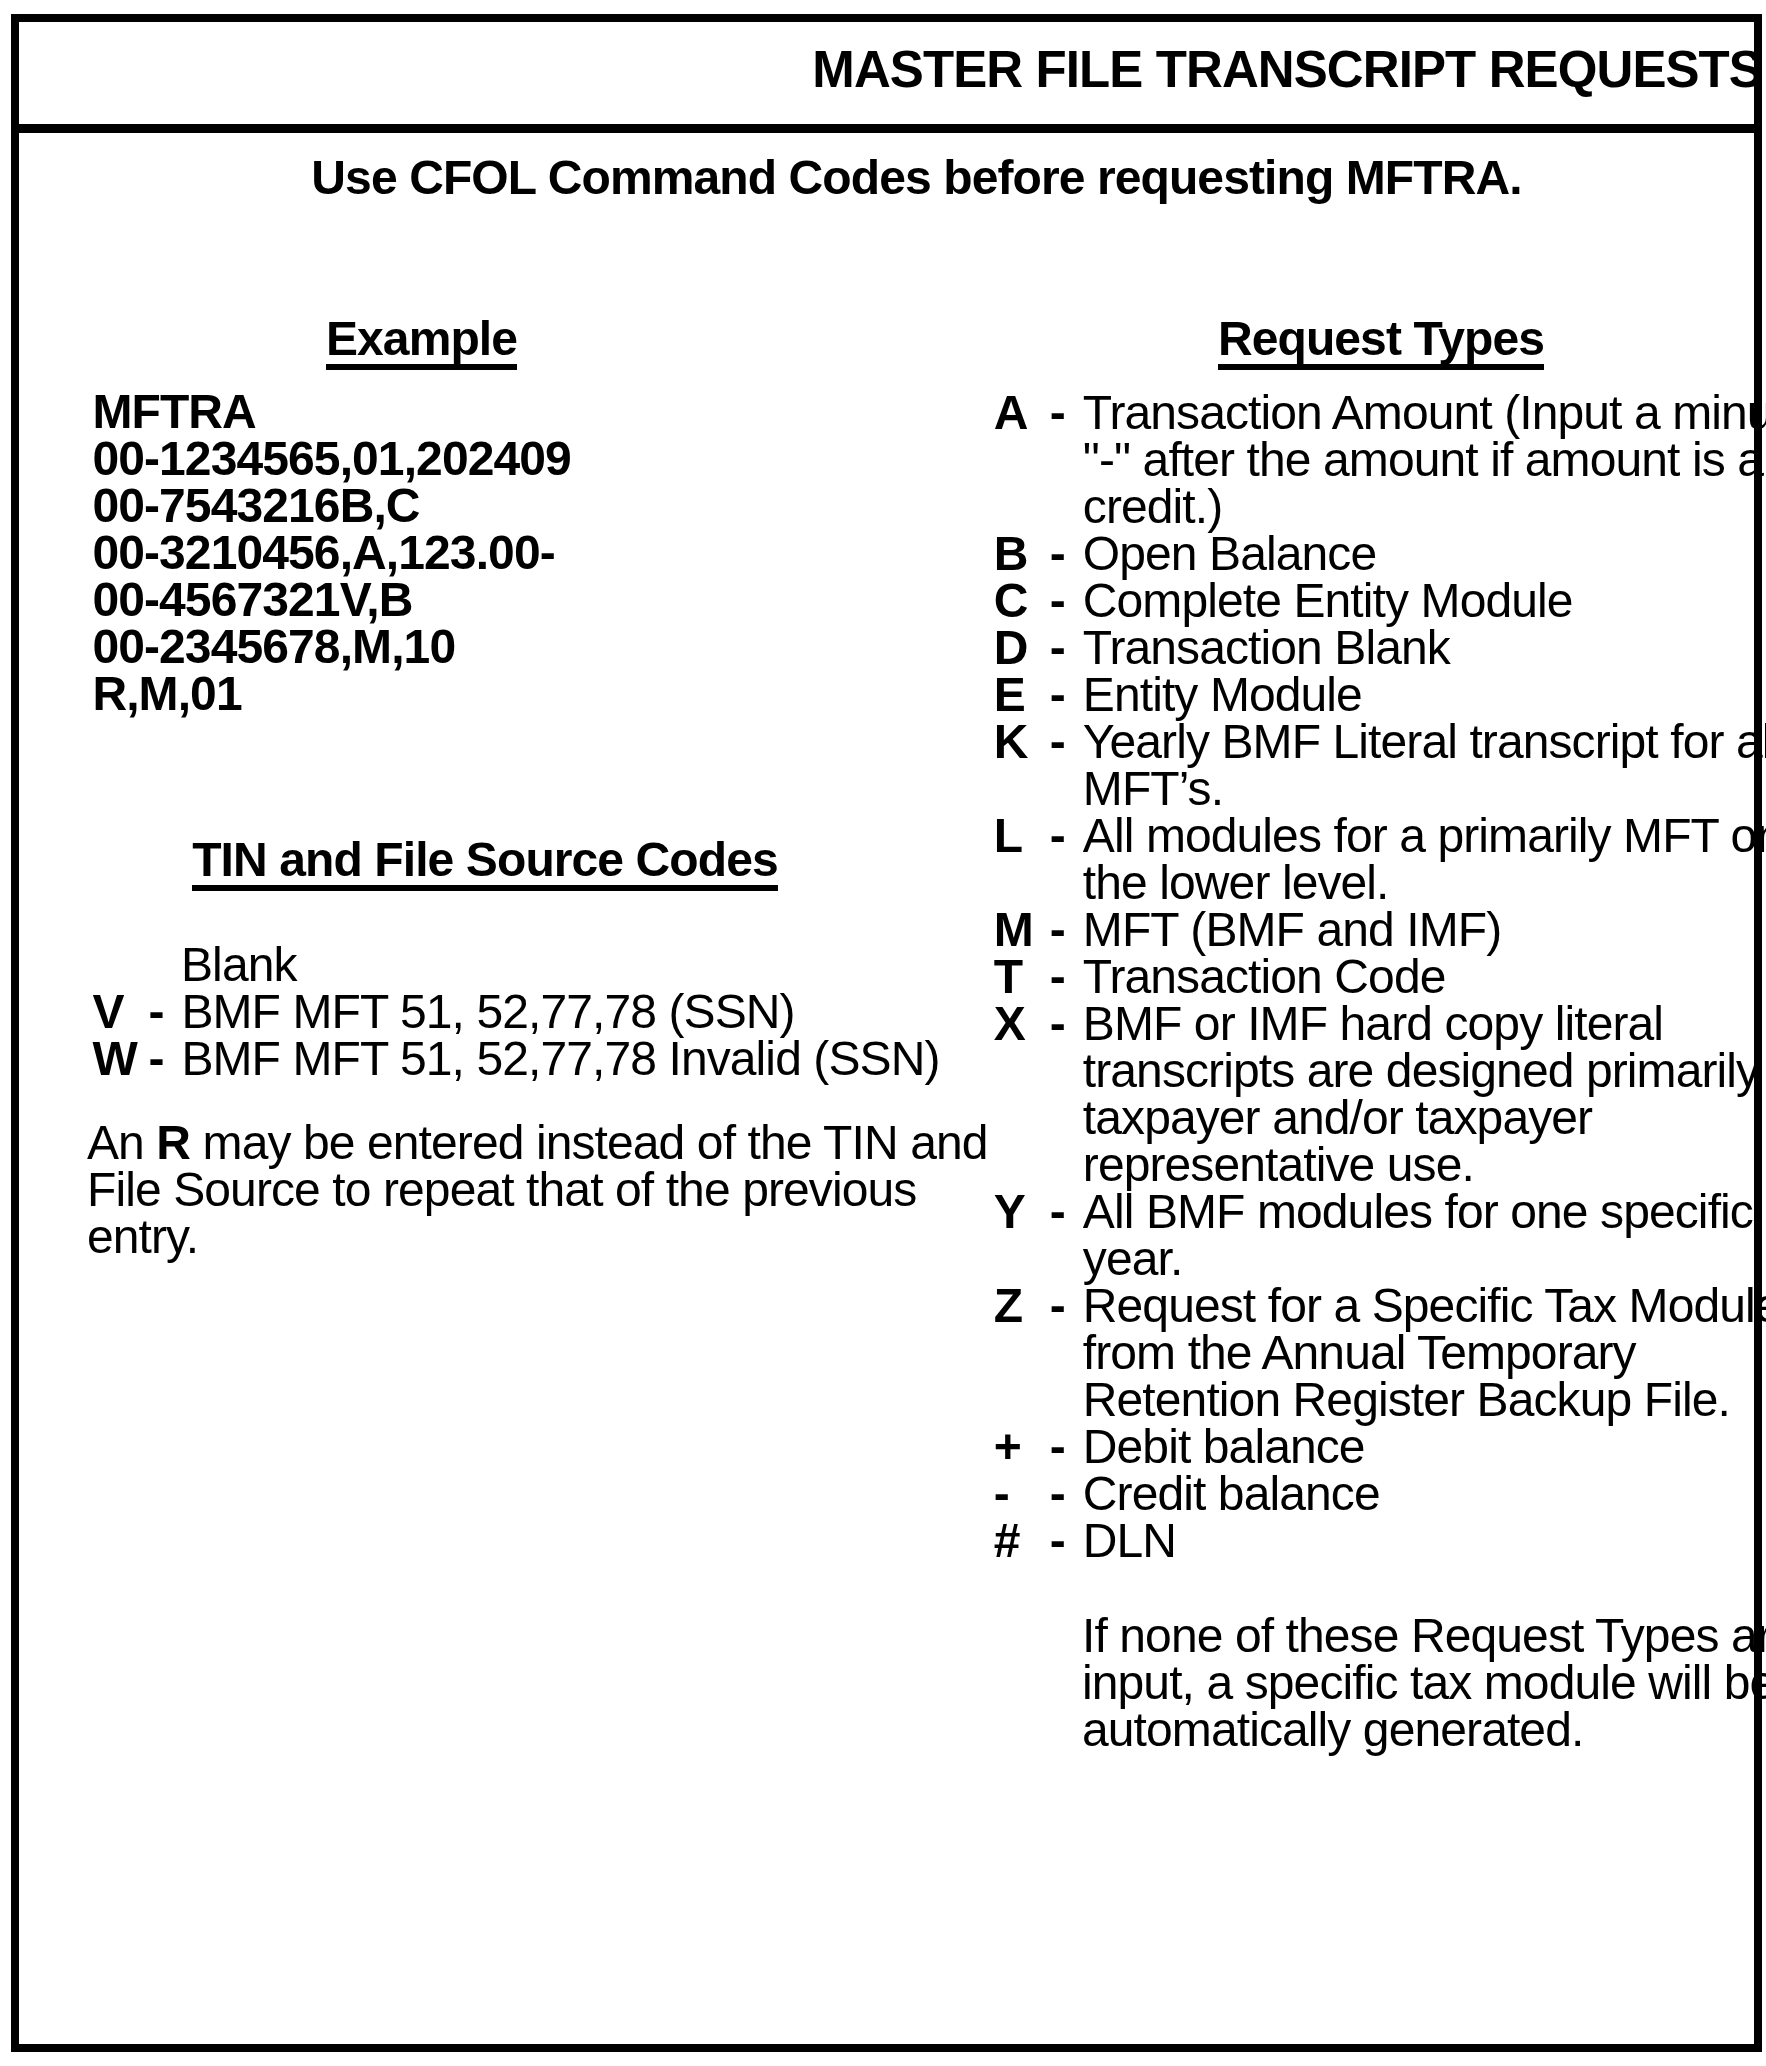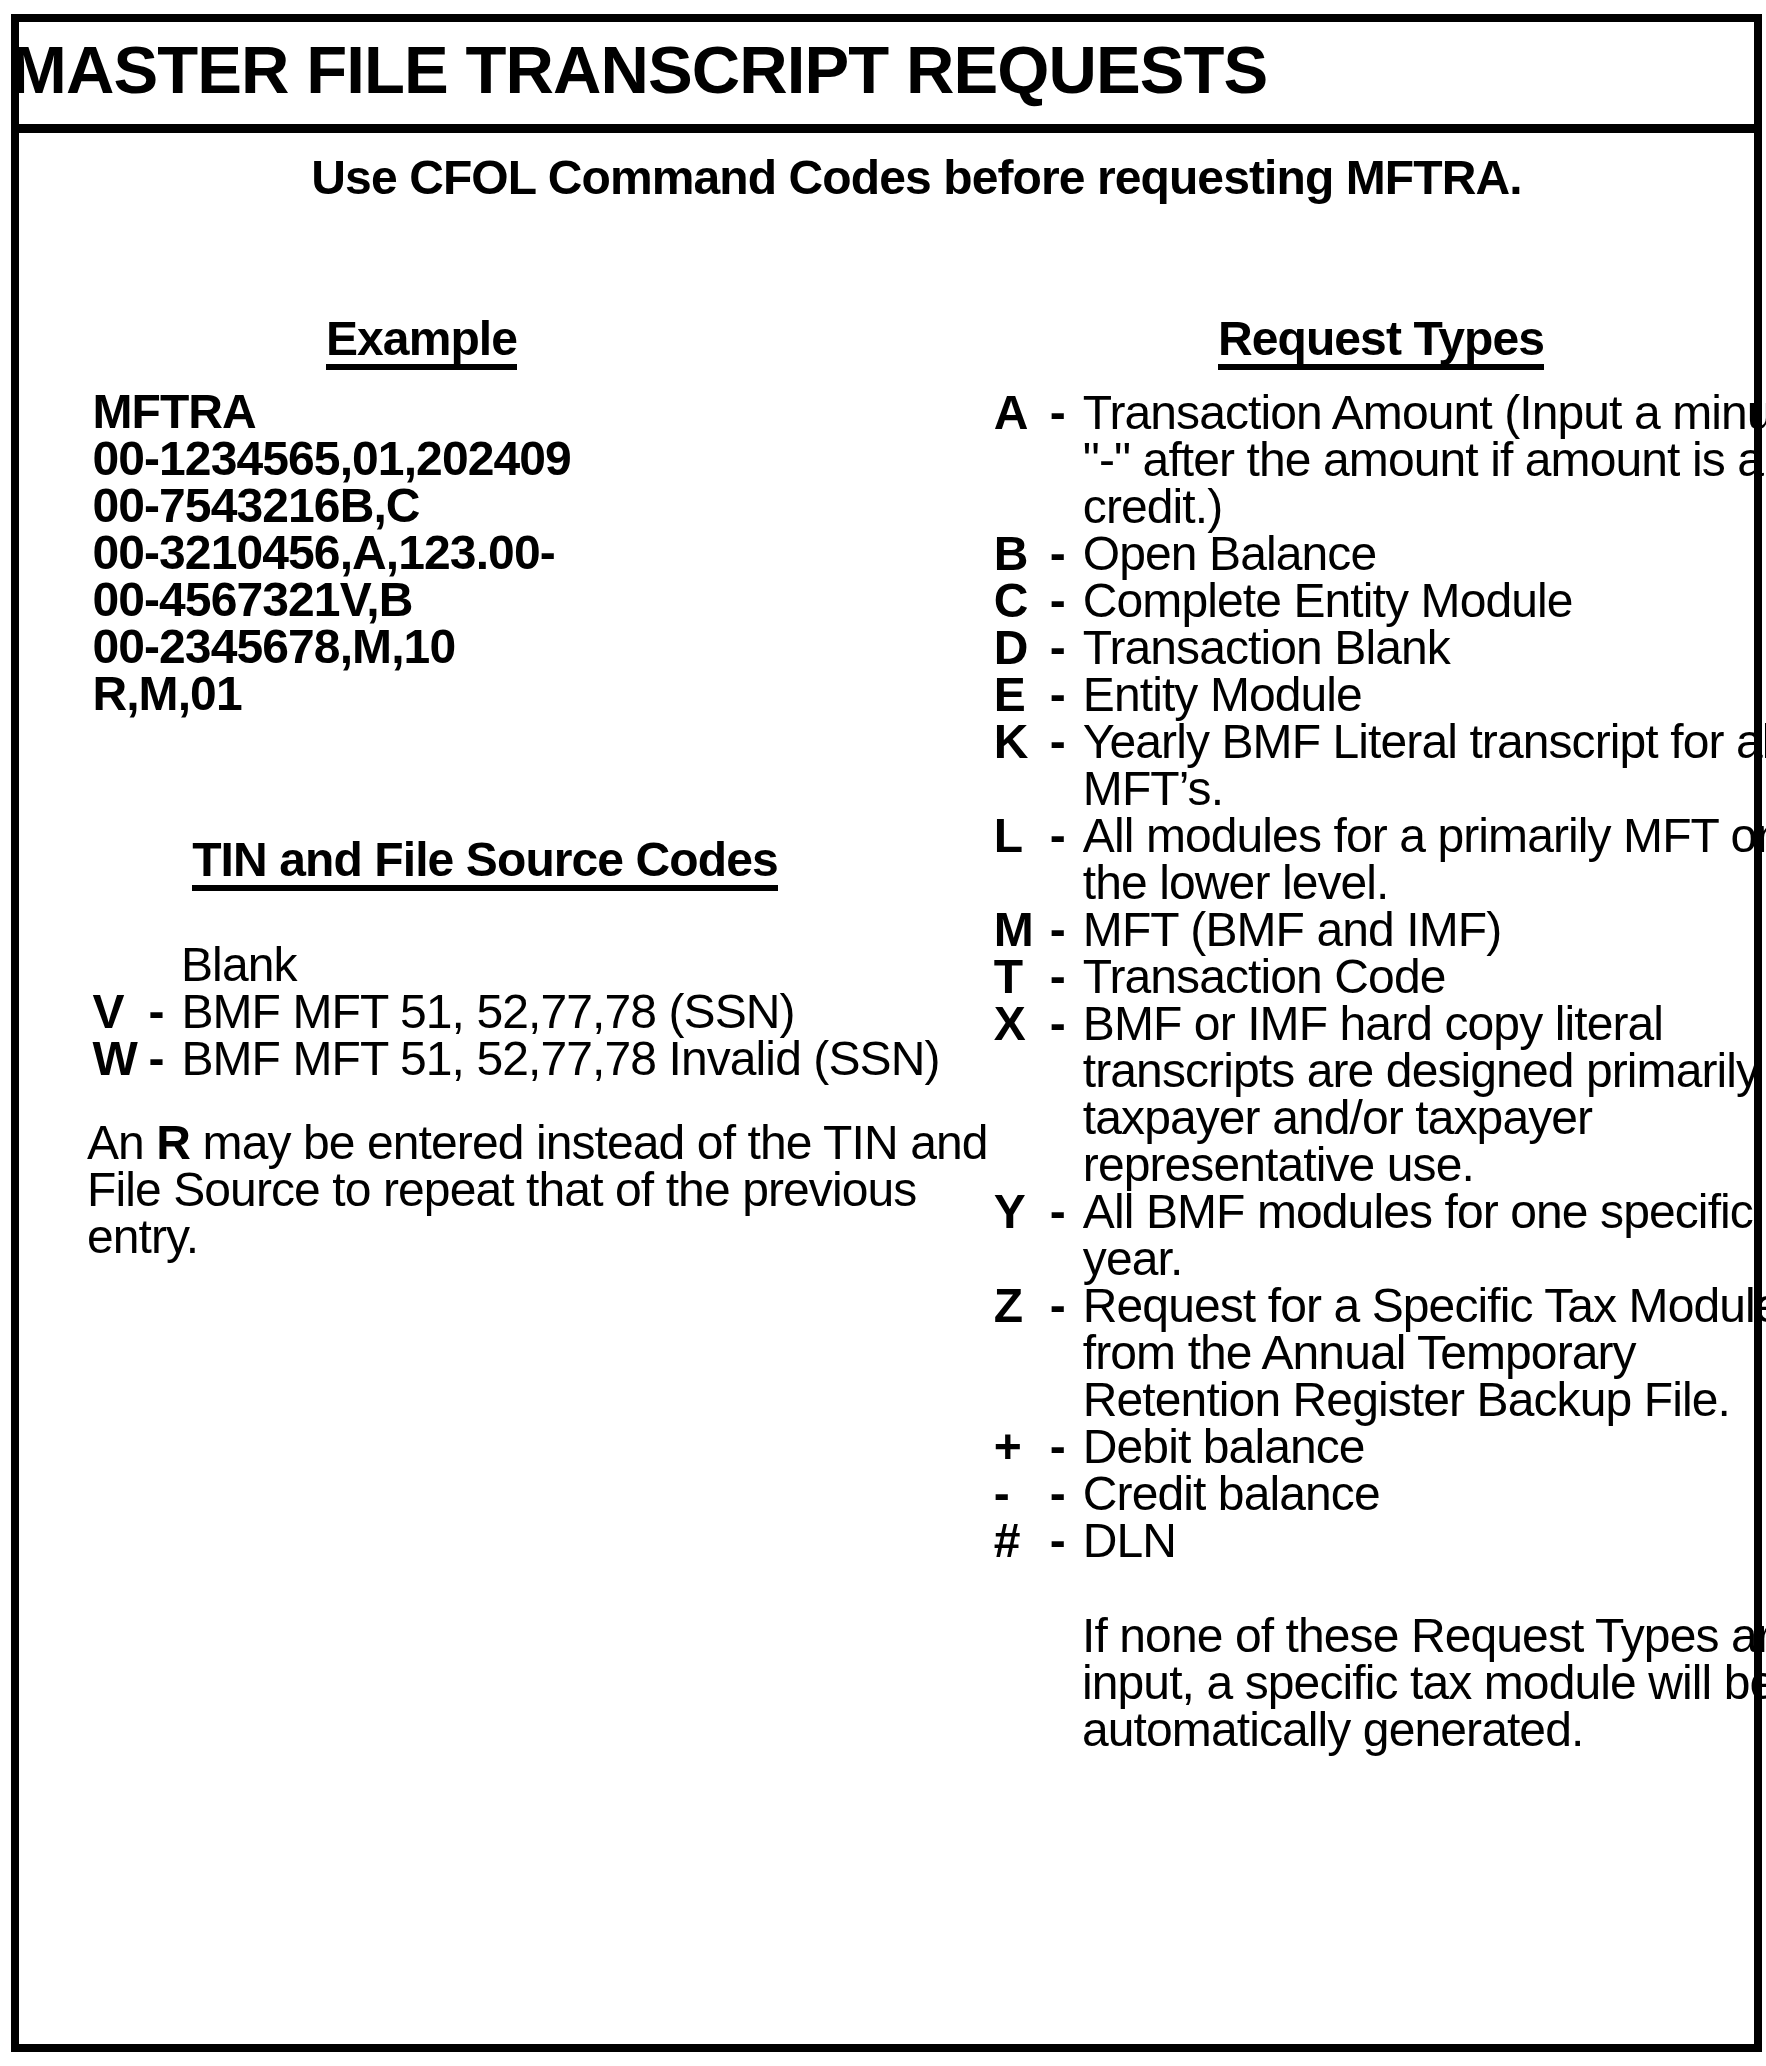--- a/index.html
+++ b/index.html
@@ -23,22 +23,22 @@
   .title-divider {
     position: absolute;
     left: 11px; top: 124px;
     width: 1751px; height: 9px;
     background: #000000;
   }
   .title-text {
     position: absolute;
     left: 11px; top: 42px;
     width: 1751px;
-    text-align: left;
-    font-size: 67px;
+    text-align: right;
+    font-size: 51px;
     line-height: 56px;
     font-weight: bold;
   }
   .body-text { font-size: 48px; line-height: 47px; padding-left: 30px; }
   .bold { font-weight: bold; }
   .cfol-line {
     position: absolute;
     left: 11px; top: 154px;
     width: 1751px;
     text-align: center;

